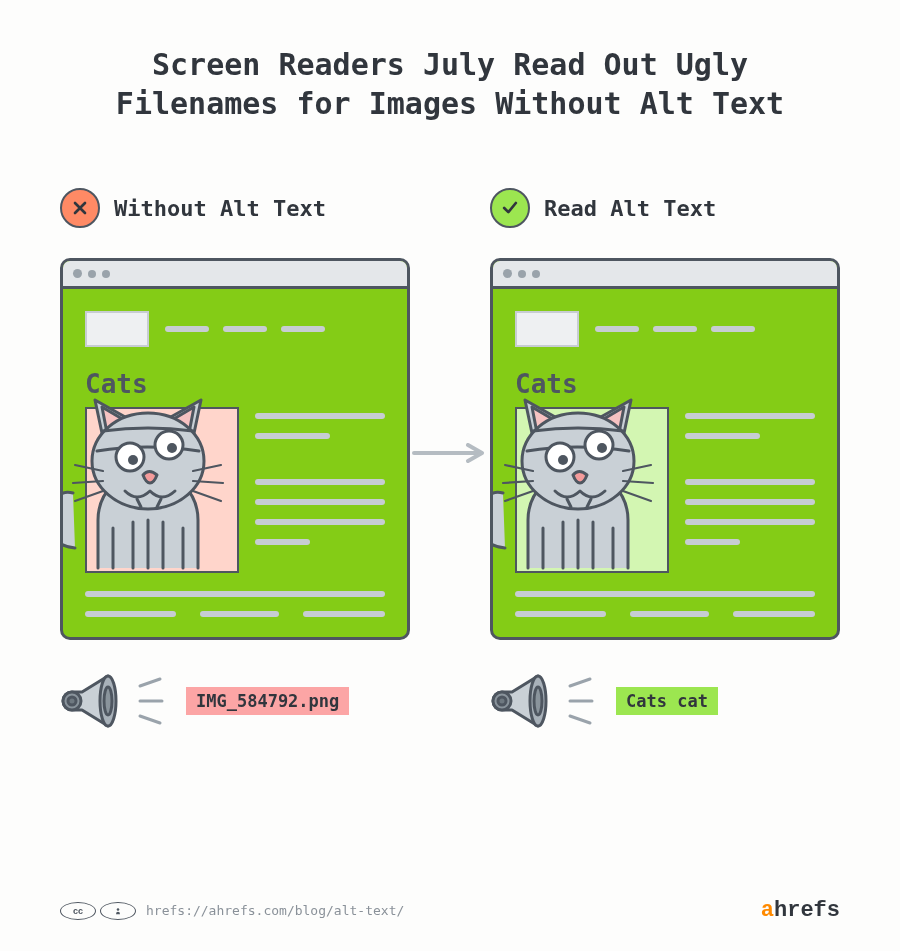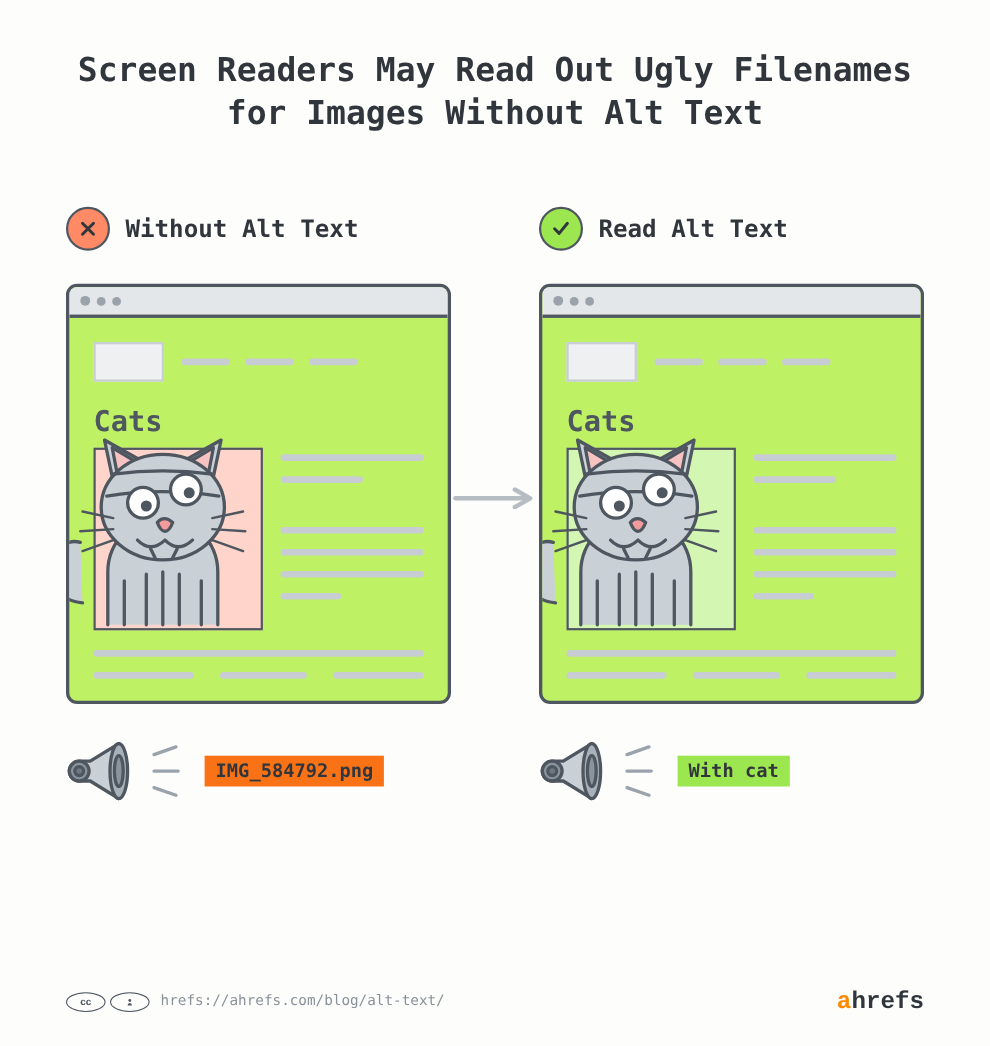--- a/index.html
+++ b/index.html
@@ -40,21 +40,21 @@
     display: flex; align-items: center; justify-content: center;
   }
   .badge.bad { background: #ff8a65; }
   .badge.good { background: #9ce650; }
   .badge svg { width: 20px; height: 20px; }
   .badge-label { font-size: 22px; font-weight: 700; color: #31363d; }
   .browser {
     width: 350px;
     border: 3px solid #4e5660;
     border-radius: 10px;
-    background: #bef264;
+    background: #84cc16;
     overflow: hidden;
   }
   .browser-top {
     height: 28px;
     background: #e4e7ea;
     border-bottom: 3px solid #4e5660;
     display: flex; align-items: center; gap: 6px;
     padding-left: 10px;
   }
   .dot { width: 8px; height: 8px; border-radius: 50%; background: #9aa3ab; }
@@ -106,21 +106,21 @@
   }
   .speaker { width: 64px; height: 62px; flex-shrink:0;}
   .soundwaves { width: 36px; height: 50px; }
   .utterance {
     font-size: 17px;
     font-weight: 600;
     padding: 4px 10px;
     color: #31363d;
     margin-left: 6px;
   }
-  .utterance.bad { background: #f97316; }
+  .utterance.bad { background: #fca5a5; }
   .utterance.good { background: #9ce650; }
   .arrow {
     position: absolute;
     left: 50%; top: 280px;
     transform: translateX(-50%);
     width: 80px; height: 20px;
   }
   .footer {
     position: absolute;
     bottom: 28px;
@@ -141,21 +141,21 @@
   .ahrefs {
     font-family: Liberation Mono, monospace;
     font-size: 22px; font-weight: 800;
     color: #31363d;
   }
   .ahrefs .a { color: #ff8a00; }
 </style>
 </head>
 <body>
 
-<div class="title">Screen Readers May Read Out Ugly Filenames for Images Without Alt Text</div>
+<div class="title">Screen Readers July Read Out Ugly Filenames for Images Without Alt Text</div>
 
 <div class="panels">
 
   <div class="col">
     <div class="badge-row">
       <div class="badge bad">
         <svg viewBox="0 0 24 24" fill="none" stroke="#31363d" stroke-width="3.2" stroke-linecap="round">
             <path d="M6 6l12 12M18 6L6 18"></path>
           </svg>
       </div>
@@ -336,21 +336,21 @@
           <circle cx="12" cy="31" r="4" fill="#6e7880"></circle>
         </g>
       </svg>
       <svg class="soundwaves" viewBox="0 0 36 50">
         <g stroke="#9aa3ab" stroke-width="3" stroke-linecap="round" fill="none">
           <path d="M6 10 l20 -7"></path>
             <path d="M6 25 h22"></path>
             <path d="M6 40 l20 7"></path>
         </g>
       </svg>
-      <span class="utterance good">With cat</span>
+      <span class="utterance good">Cats cat</span>
     </div>
   </div>
 
 </div>
 
 <div class="footer">
   <div class="cc-group">
     <div class="cc-icons">
       <div class="cc-circle">cc</div>
       <div class="cc-circle">

